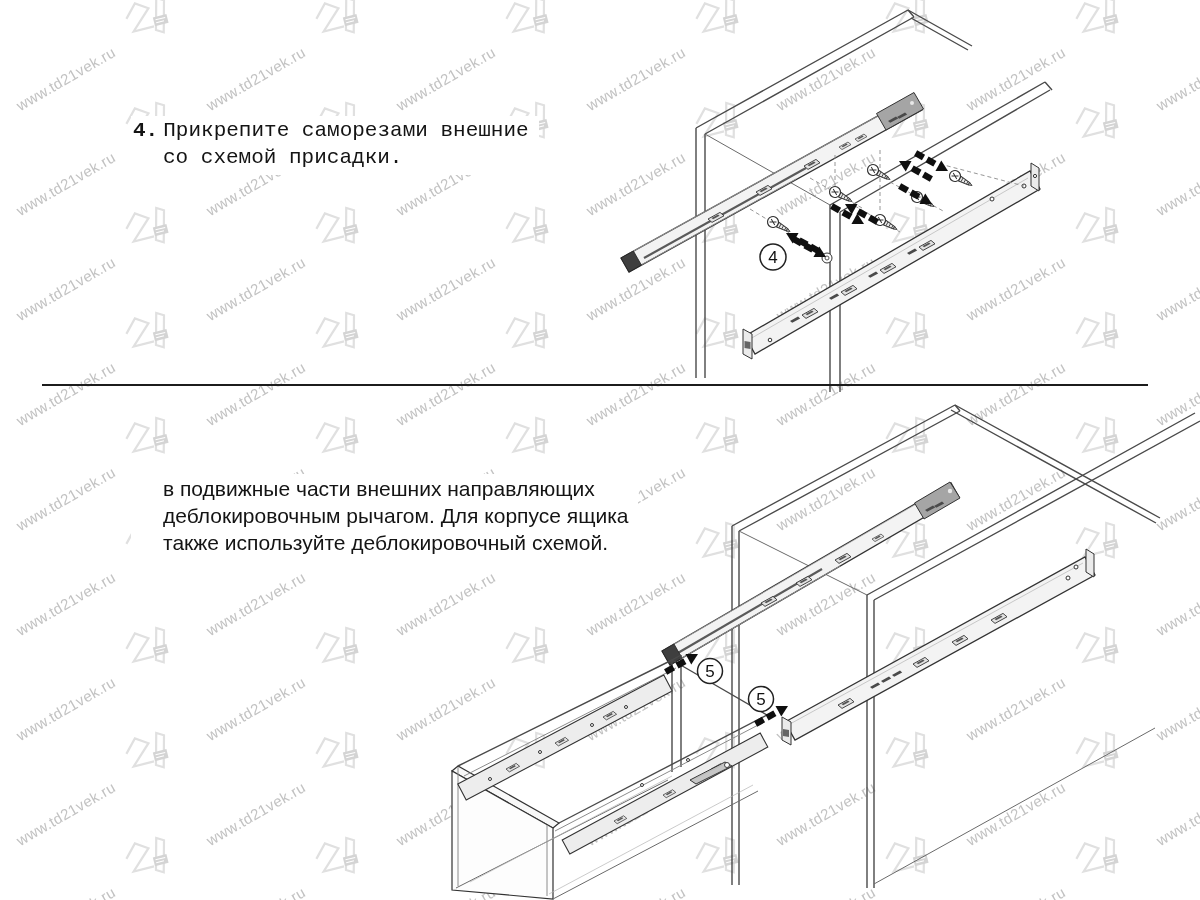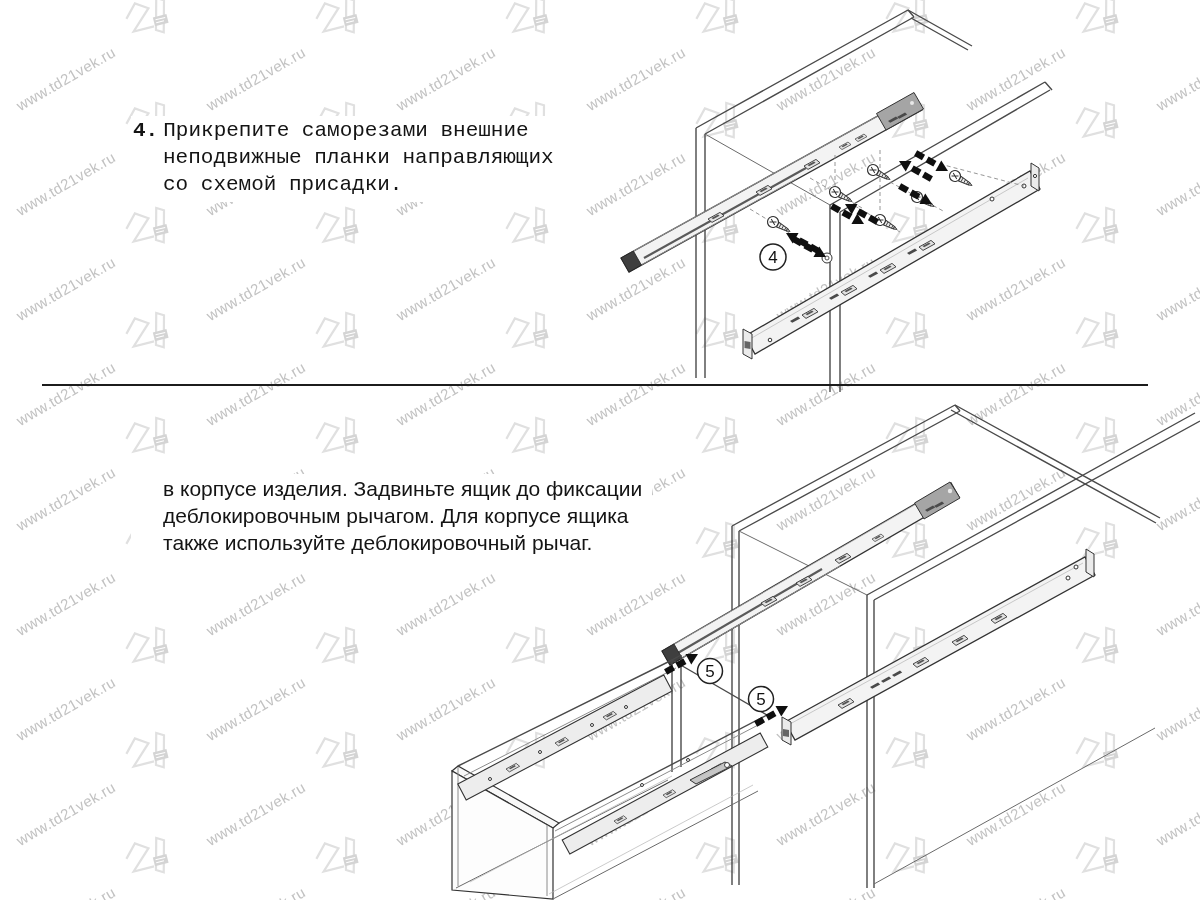--- a/index.html
+++ b/index.html
@@ -742,23 +742,22 @@
       <text class="callout-num" x="341" y="317">5</text>
     </g>
   </svg>
 
   <div class="divider"></div>
 
   <div class="step" id="step4">
     <div class="ln first">
       <span class="num">4.</span><span>Прикрепите саморезами внешние</span>
     </div>
-    <div class="ln">неподвижные планки направляющих</div>
     <div class="ln">со схемой присадки.</div>
   </div>
 
   <div class="step" id="step5">
-    <div class="ln">в корпусе изделия. Задвиньте ящик до фиксации</div>
+    <div class="ln">в подвижные части внешних направляющих</div>
     <div class="ln">деблокировочным рычагом. Для корпусе ящика</div>
-    <div class="ln">также используйте деблокировочный рычаг.</div>
+    <div class="ln">также используйте деблокировочный схемой.</div>
   </div>
 
 </div>
 
 </body></html>

